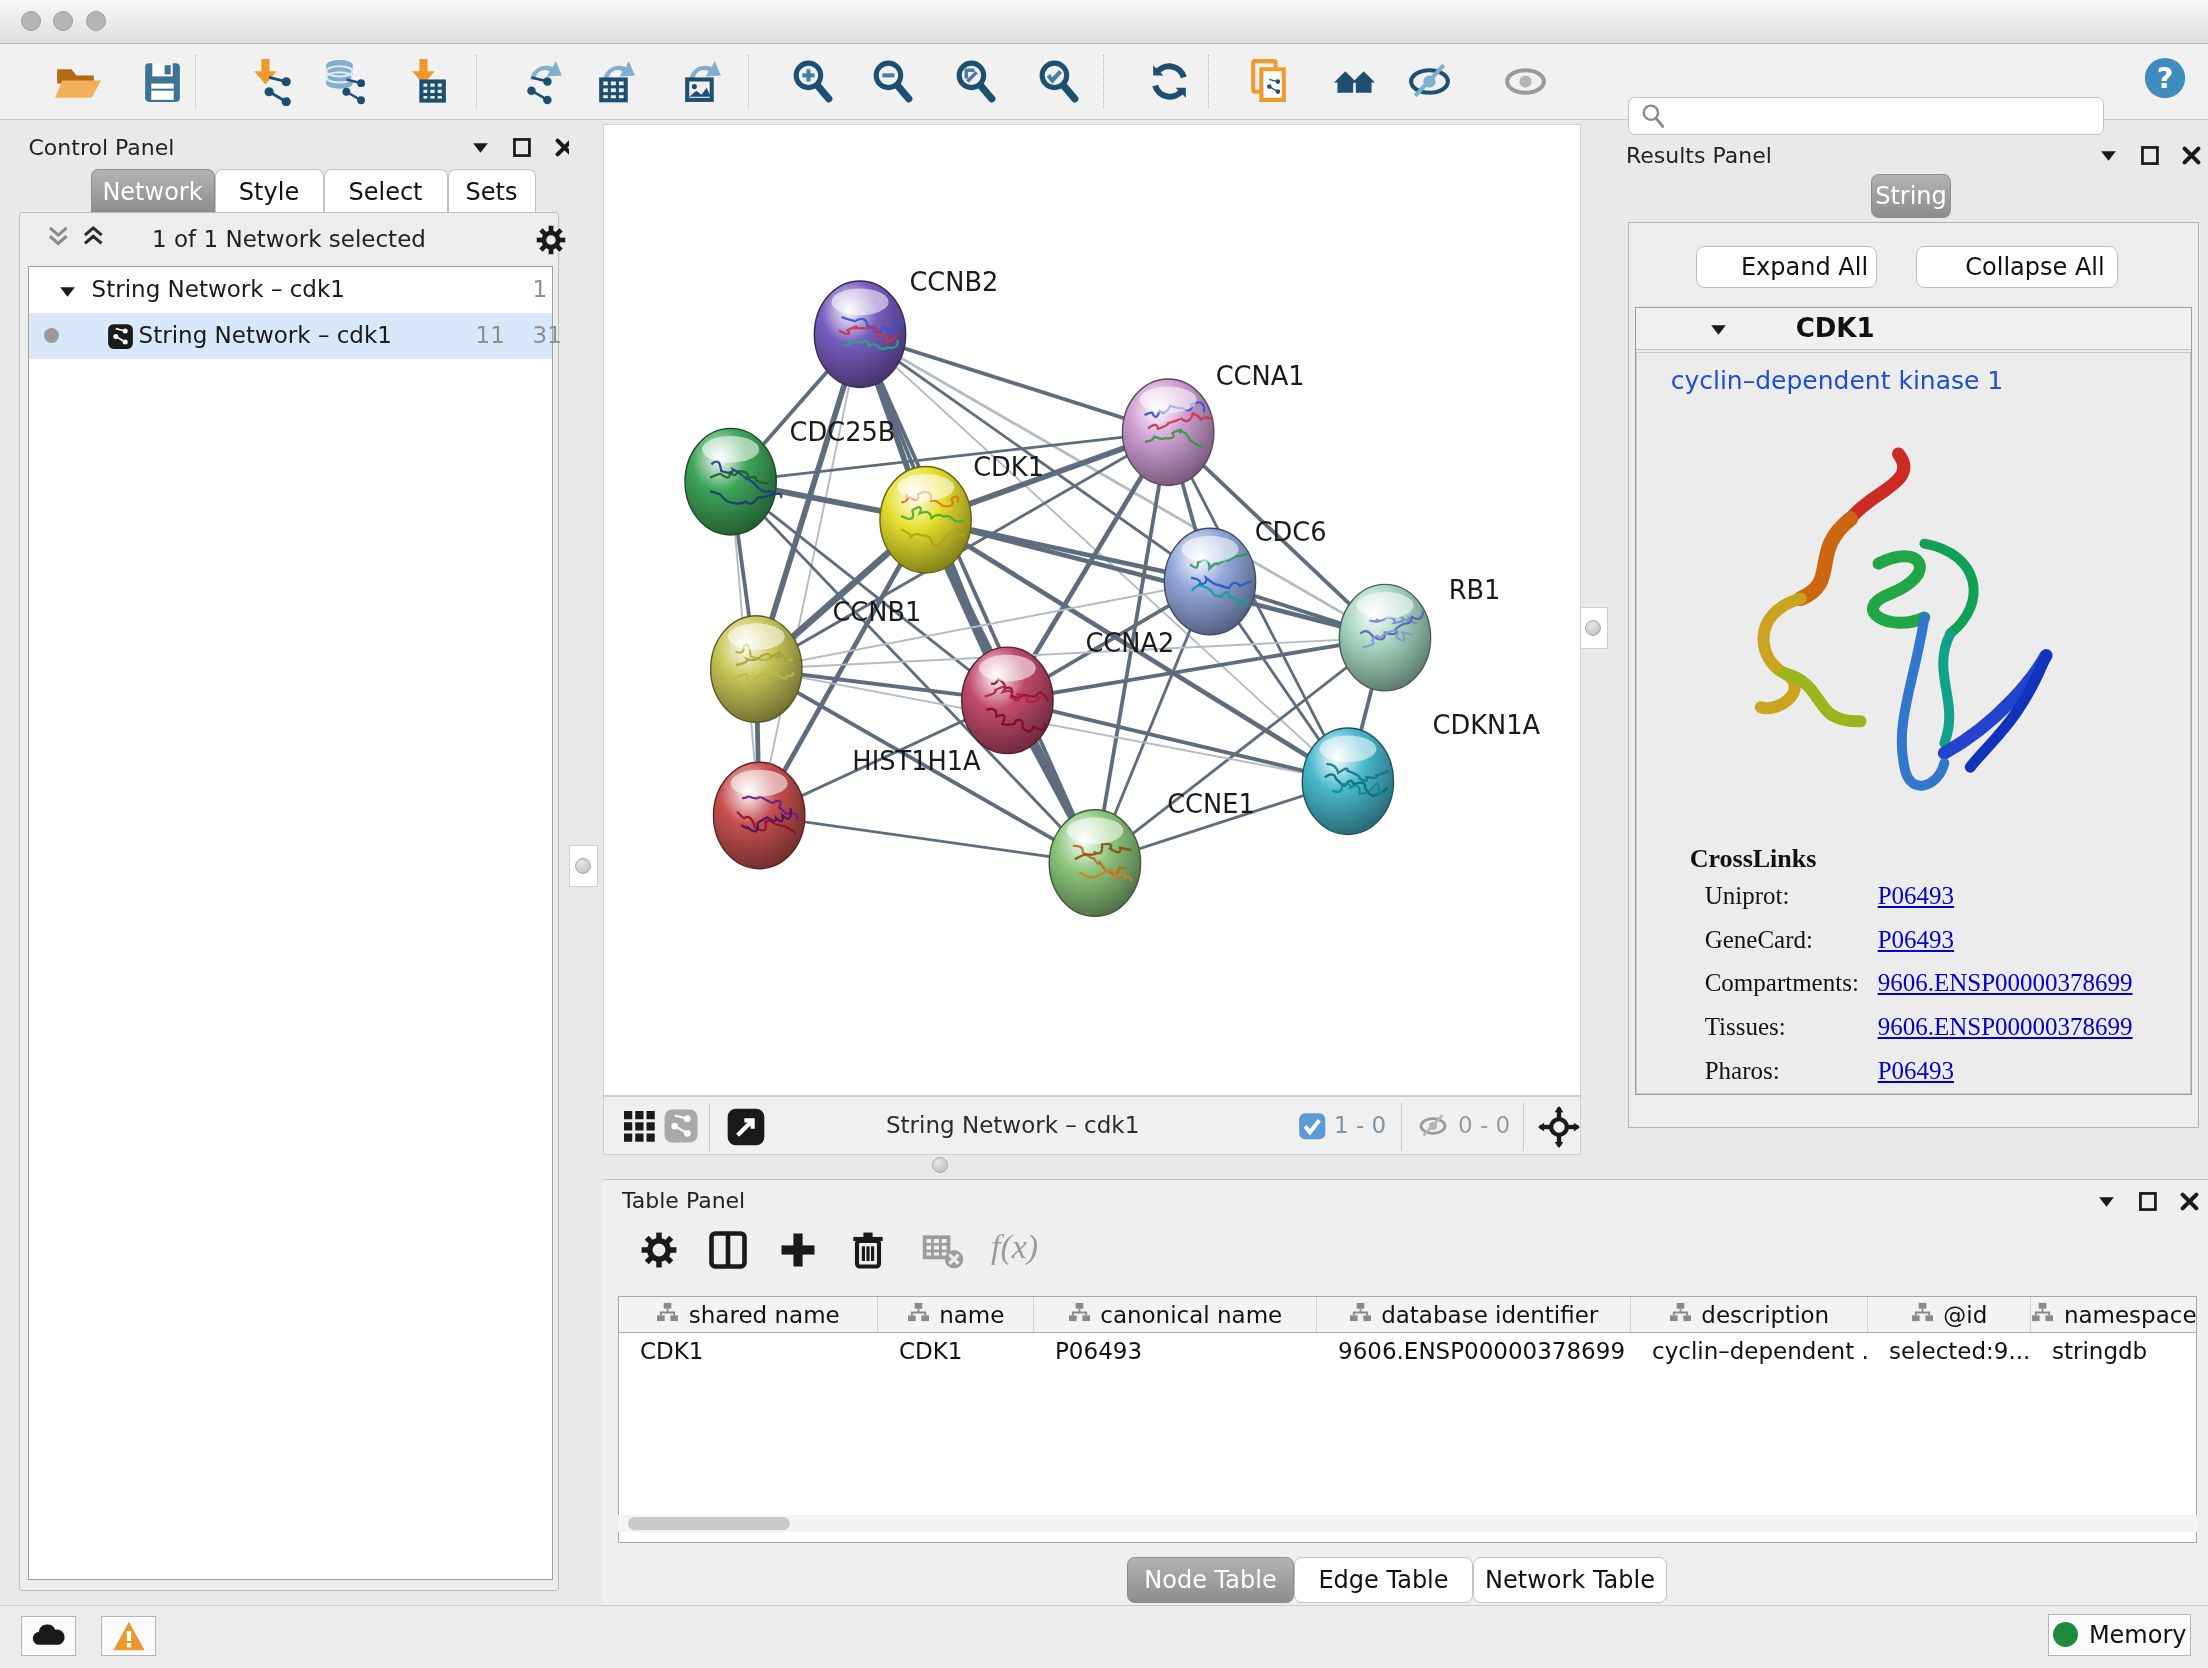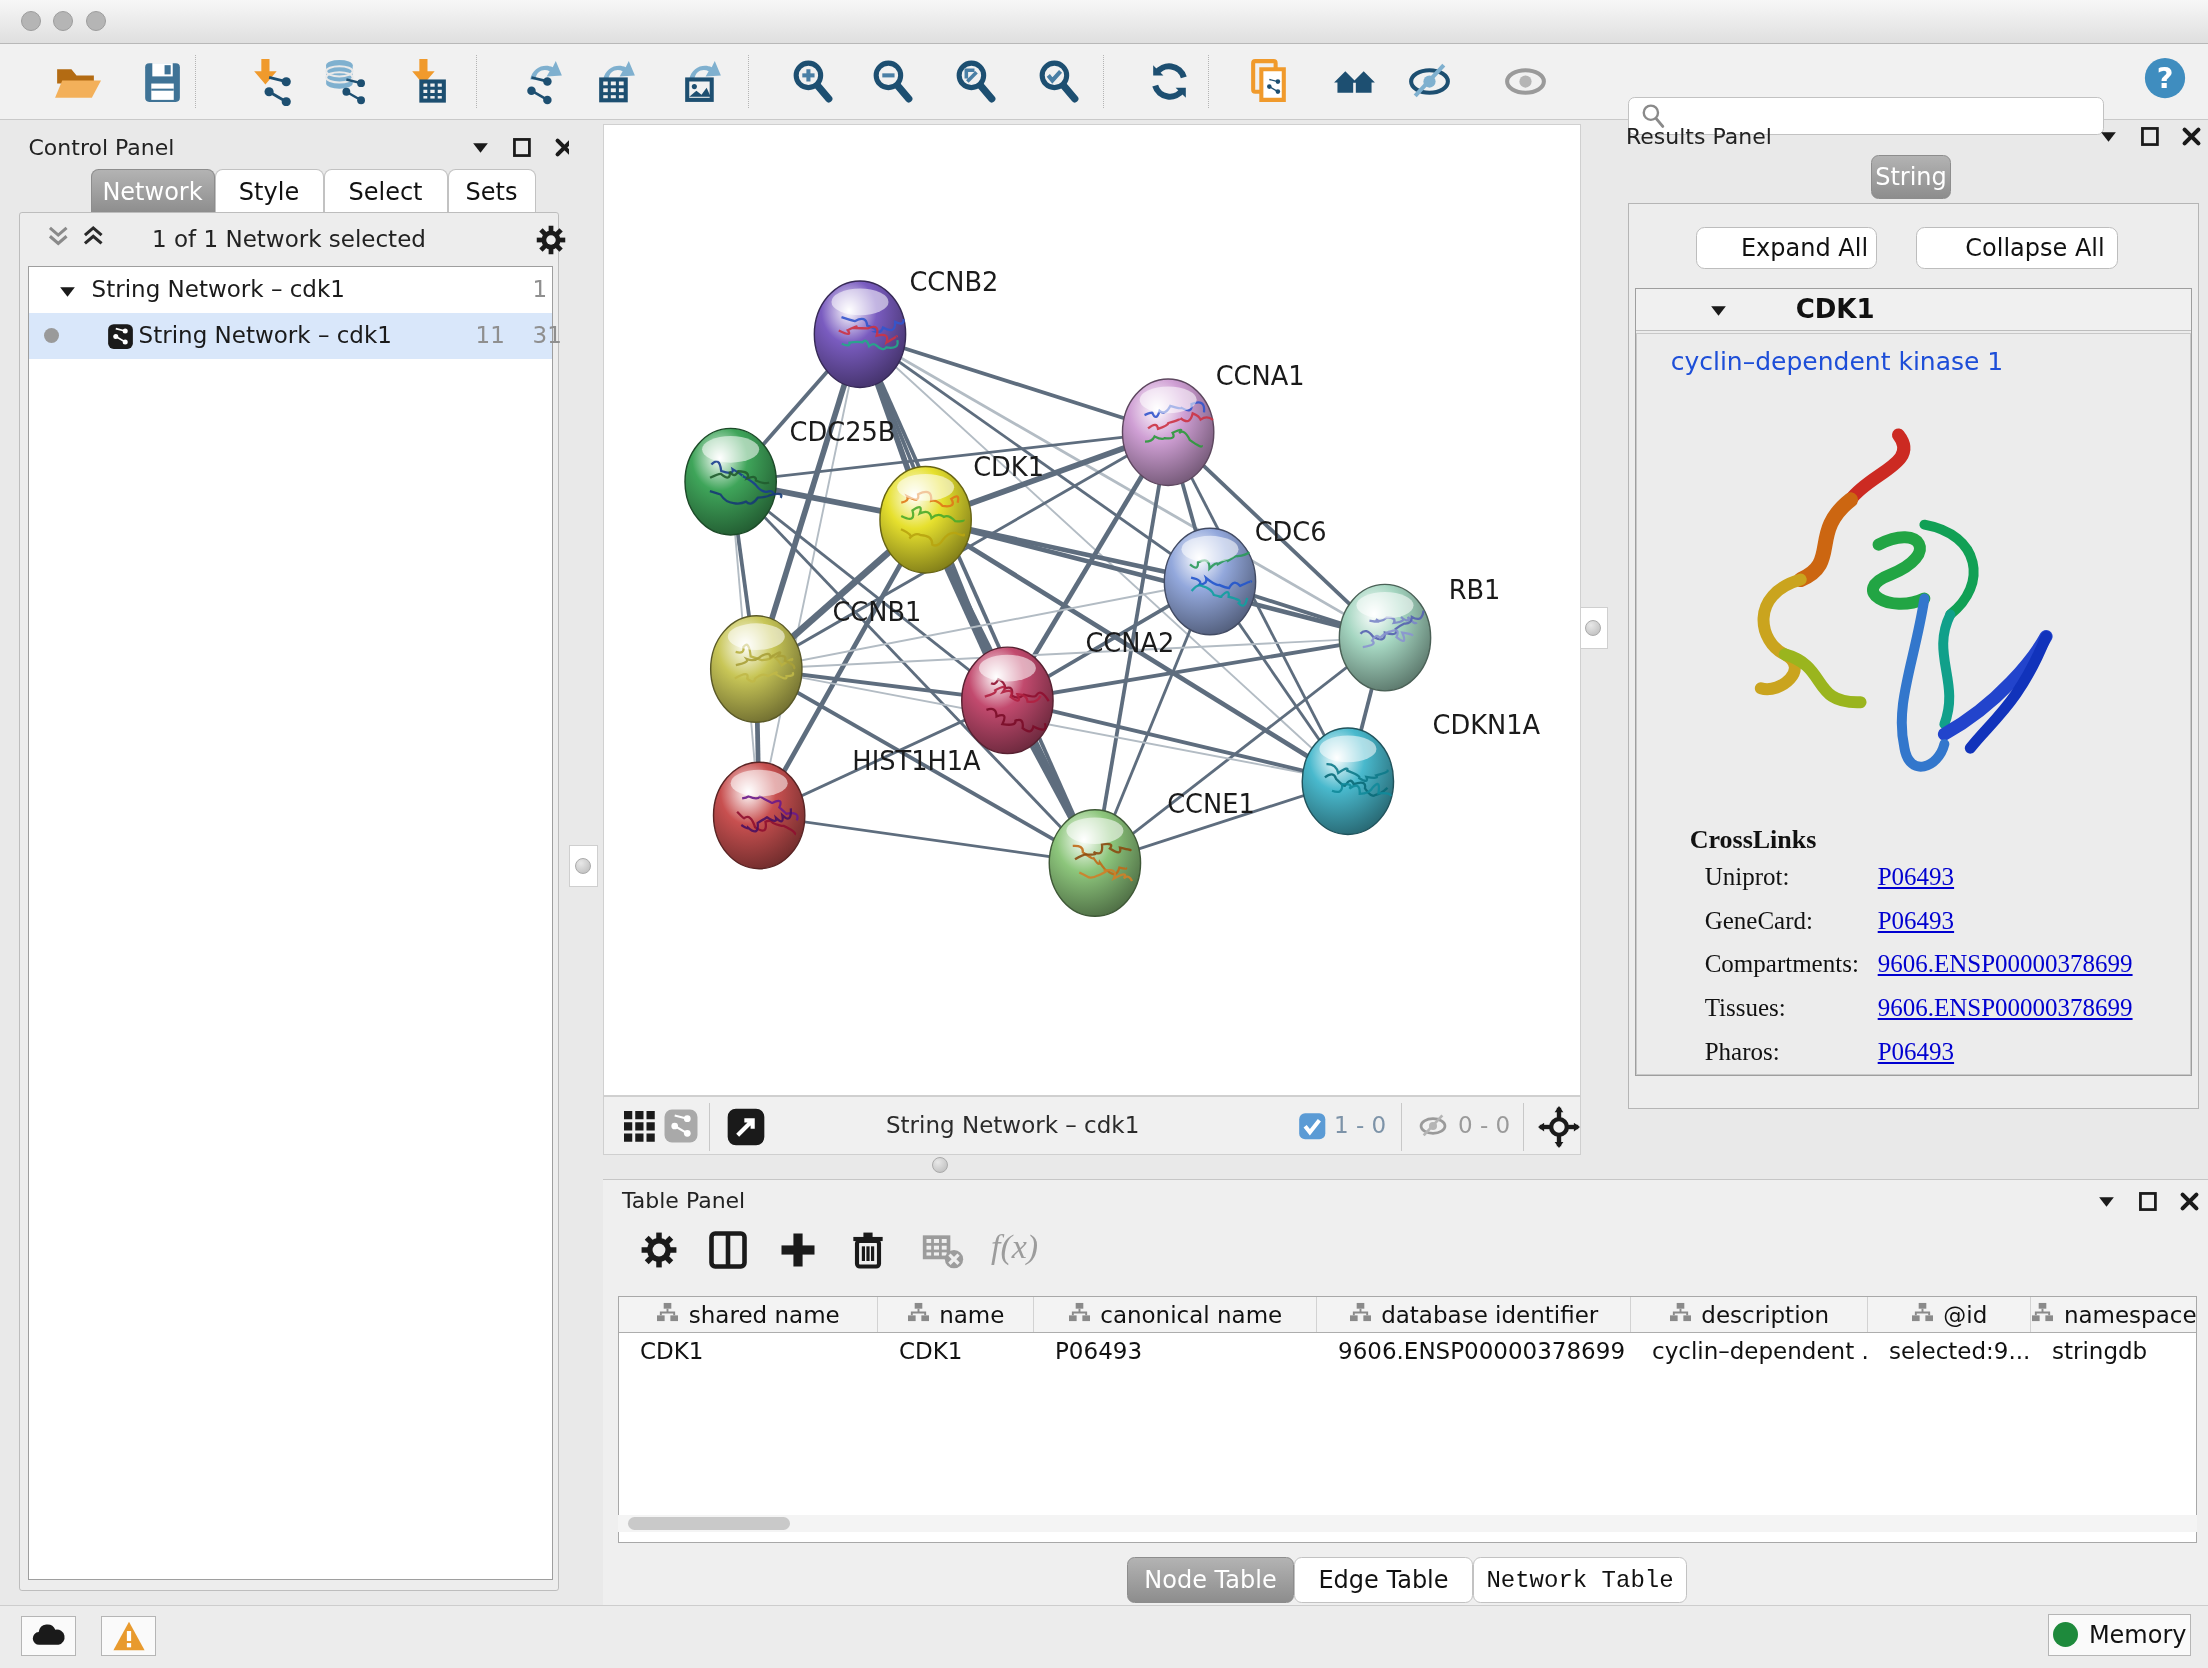--- a/index.html
+++ b/index.html
@@ -40,21 +40,21 @@
   .split-dot { width:16px; height:16px; border-radius:50%; background:radial-gradient(circle at 35% 30%, #e8e8e8, #b9b9b9); border:1px solid #aaa; }
 
   
   .netcanvas { left:603px; top:124px; width:978px; height:972px; background:#fff; border:1px solid #d0d0d0; }
   .netbar { left:603px; top:1096px; width:978px; height:59px; background:#f0f0f0; border:1px solid #cfcfcf; }
   .nb-sep { top:5.7px; width:0; height:48px; border-left:1px solid #c8c8c8; position:absolute; }
   .nb-txt { font-size:23px; color:#2b2b2b; top:15px; position:absolute; }
   .nb-gray { color:#9a9a9a; }
 
   
-  .respanel { left:1607px; top:113px; width:601px; height:1056px; }
+  .respanel { left:1607px; top:132px; width:601px; height:1056px; }
   .res-sub { left:21px; top:90px; width:571px; height:906px; border:1px solid #b5b5b5; background:#ededed; }
   .btn { background:#fff; border:1px solid #bdbdbd; border-radius:8.6px; font-size:24px; color:#111; display:flex; align-items:center; justify-content:center; cursor:pointer;padding-left:36px; }
   .res-inner { left:5.7px; top:84px; width:557px; height:788px; border:1px solid #9e9e9e; background:#ececec; }
   .cdk-desc { font-size:25px; color:#1d4ed8; }
   .serif { font-family:"Liberation Serif", serif; }
   .xlink-row { position:absolute; font-size:25px; color:#111; }
   .xlink-row a { color:#0000d0; text-decoration:underline; cursor:pointer; }
 
   
   .tablepanel { left:603px; top:1179px; width:1605px; height:426px; background:#efefef; border-top:1px solid #c6c6c6; }
@@ -748,21 +748,21 @@
           <div class="tbl-cell" style="width: 167px; flex: 0 0 auto;">stringdb</div>
         </div>
       </div>
   </div>
   <div class="hscroll">
       <div class="hthumb"></div>
     </div>
   <div class="abs" style="left:524px;top:377px;display:flex" id="tbl-tabs">
       <div class="bot-tab active" style="width: 167px;">Node Table</div>
       <div class="bot-tab" style="width: 179px;">Edge Table</div>
-      <div class="bot-tab" style="width: 214px; font-family: Liberation Mono, monospace;">Network Table</div>
+      <div class="bot-tab" style="width: 194px;">Network Table</div>
     </div>
 </div>
 
 <div class="statusbar abs">
   <span class="sb-btn" style="left:21px" id="sb-cloud">
       <svg width="38" height="28.5" viewBox="0 0 48 36">
         <path d="M12 30 a8 8 0 0 1 -1 -16 a11 11 0 0 1 21 -3 a8 8 0 0 1 4 19z" fill="#1a1a1a"></path>
       </svg>
     </span>
   <span class="sb-btn" style="left:101px" id="sb-warn">

